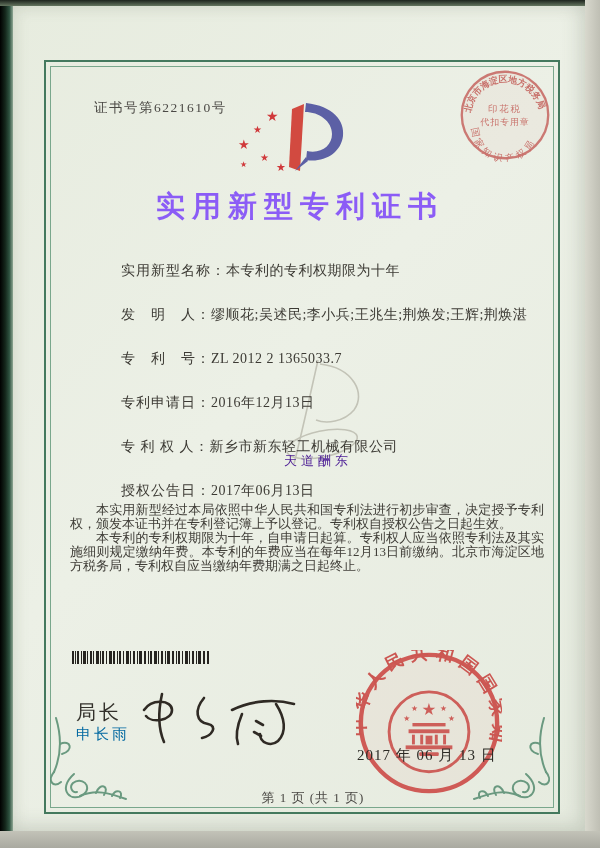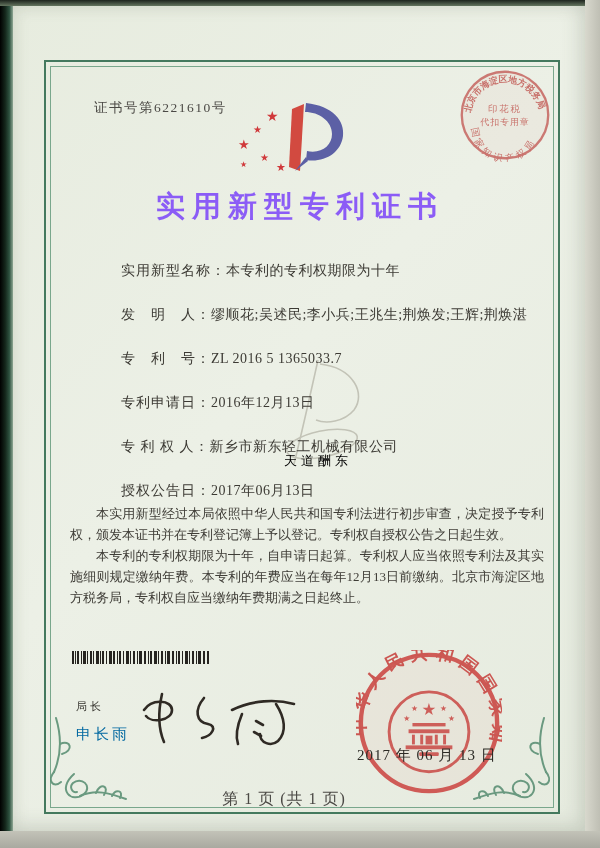--- a/index.html
+++ b/index.html
@@ -22,29 +22,29 @@
     background:linear-gradient(135deg,#e7ecdf 0%,#ecf0e6 45%,#e6ebdf 100%);
     box-shadow:inset -6px -6px 18px rgba(90,100,85,.18), inset 4px 4px 14px rgba(120,130,110,.10);}
   
   .frame{left:44px;top:60px;width:512px;height:750px;border:2.5px solid #44795e;}
   .frame-inner{position:absolute;left:4px;top:4px;right:4px;bottom:4px;border:1px solid #79a78c;}
   .cert-number{left:66px;top:99px;font-size:13.5px;letter-spacing:1.5px;color:#4b4945;margin-left:28px;}
   .title{left:44px;top:187px;width:512px;text-align:center;font-size:29px;font-weight:bold;
     letter-spacing:7px;color:#8b5cf6;}
   .field{left:73px;width:450px;font-size:14px;color:#3c3a34;letter-spacing:.5px;white-space:nowrap;z-index:3;}
   .field .lab{letter-spacing:1px;margin-left:48px;}
-  .body-text{left:70px;top:503px;width:474px;font-size:13px;line-height:21px;
+  .body-text{left:70px;top:503px;width:474px;font-size:13px;line-height:14px;
     color:#3f3d37;text-align:justify;z-index:3;}
   .body-text p{margin:0;text-indent:2em;}
   .wm{z-index:1;}
-  .wm-text{left:284px;top:452px;font-size:13px;color:#000000;letter-spacing:4px;z-index:1;}
-  .sig-title{left:76px;top:699px;font-size:11px;letter-spacing:3px;color:#33312b;}
+  .wm-text{left:284px;top:452px;font-size:13px;color:#4c1d95;letter-spacing:4px;z-index:1;}
+  .sig-title{left:76px;top:699px;font-size:20px;letter-spacing:3px;color:#33312b;}
   .sig-name{left:76px;top:725px;font-size:15px;letter-spacing:3px;color:#0369a1;}
   .issue-date{left:357px;top:746px;font-size:15px;font-weight:500;letter-spacing:1px;color:#2c2a25;z-index:5;}
-  .footer{left:28px;top:789px;width:512px;text-align:center;font-size:16px;color:#4b4945;letter-spacing:1px;z-index:3;}
+  .footer{left:57px;top:789px;width:512px;text-align:center;font-size:13px;color:#4b4945;letter-spacing:1px;z-index:3;}
   .seal{z-index:4;}
 </style>
 </head>
 <body>
 
 <div id="photo">
 
   <div class="abs paper"></div>
   <div class="abs edge-left"></div>
   <div class="abs edge-top"></div>
@@ -112,21 +112,21 @@
 
   <div class="abs title">实用新型专利证书</div>
 
   <div class="abs field" style="top:262px;">
     <span class="lab">实用新型名称：</span><span>本专利的专利权期限为十年</span>
   </div>
   <div class="abs field" style="top:306px;">
     <span class="lab">发　明　人：</span><span>缪顺花;吴述民;李小兵;王兆生;荆焕发;王辉;荆焕湛</span>
   </div>
   <div class="abs field" style="top:350px;">
-    <span class="lab">专　利　号：</span><span>ZL 2016 5 1365033.7</span>
+    <span class="lab">专　利　号：</span><span>ZL 2012 2 1365033.7</span>
   </div>
   <div class="abs field" style="top:394px;">
     <span class="lab">专利申请日：</span><span>2016年12月13日</span>
   </div>
   <div class="abs field" style="top:438px;">
     <span class="lab">专 利 权 人：</span><span>新乡市新东轻工机械有限公司</span>
   </div>
   <div class="abs field" style="top:482px;">
     <span class="lab">授权公告日：</span><span>2017年06月13日</span>
   </div>

